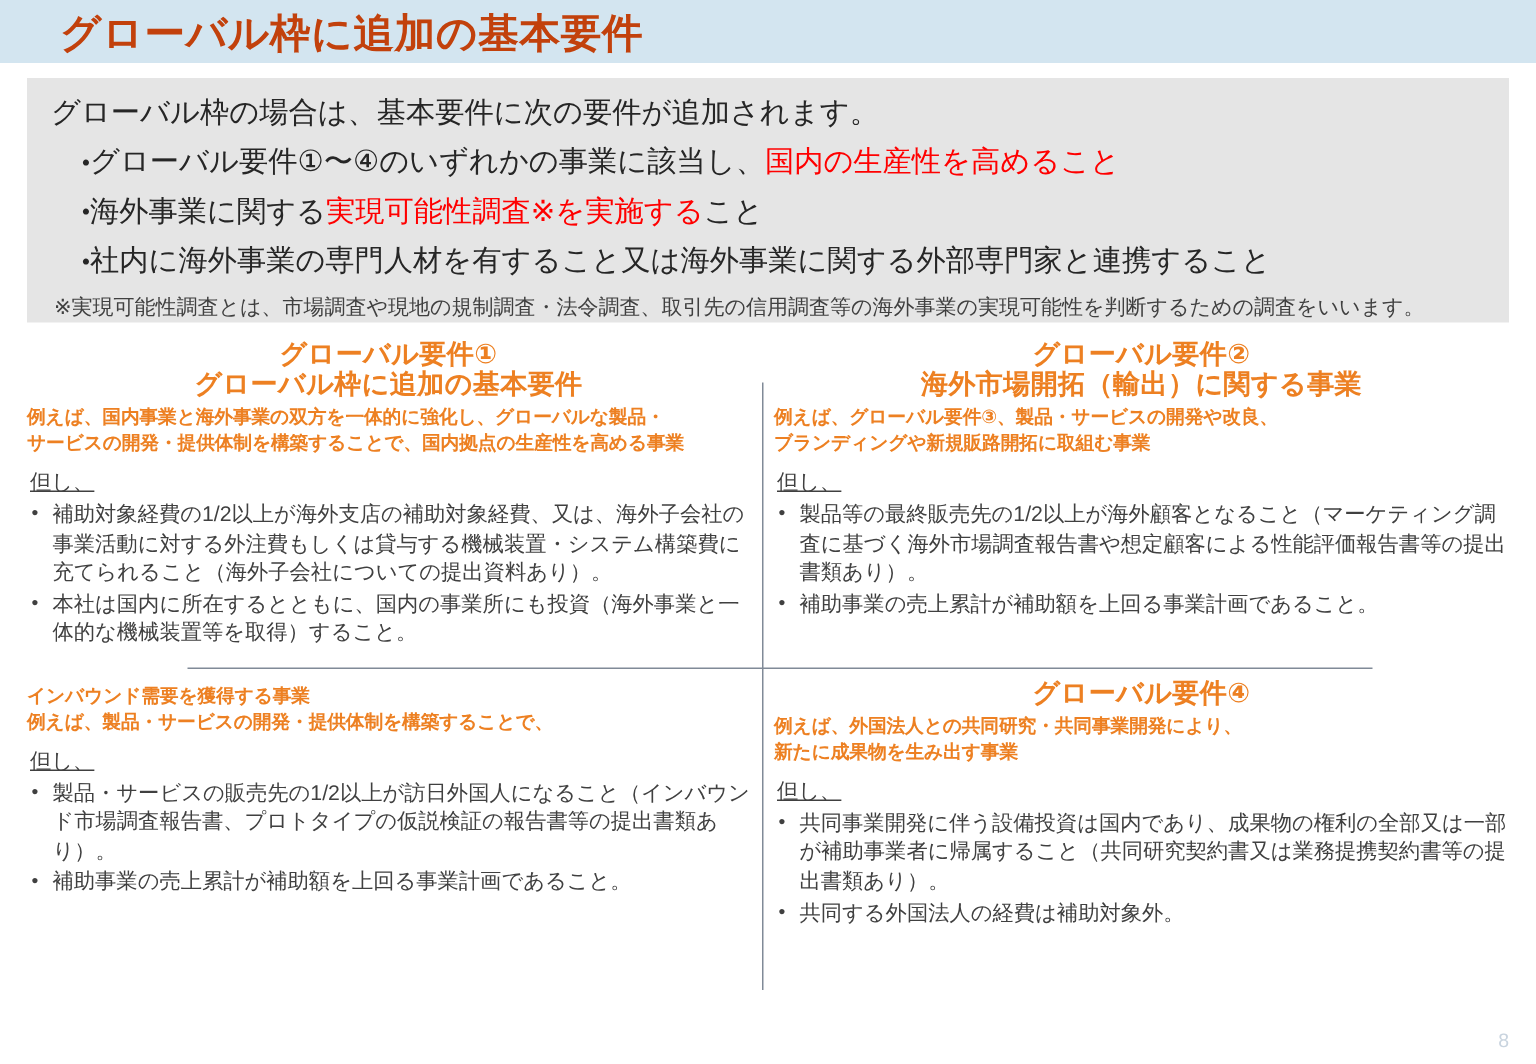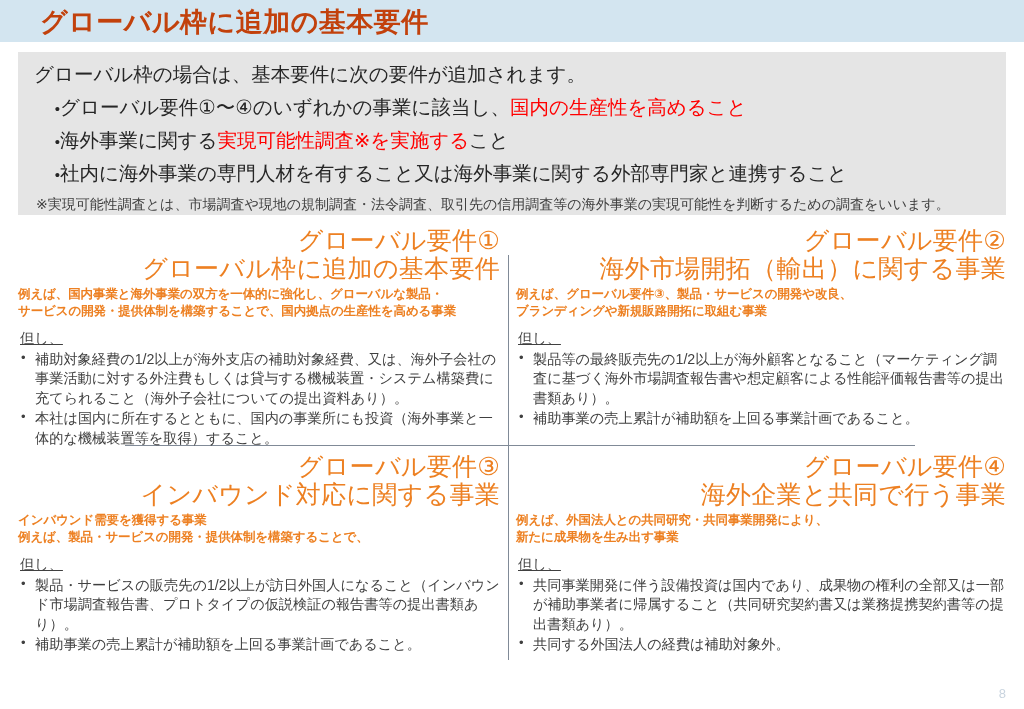--- a/index.html
+++ b/index.html
@@ -86,23 +86,23 @@
   .quadrant {
     position: absolute;
     box-sizing: border-box;
   }
   #quad-1 { left: 18px;  top: 226px; width: 482px; height: 218px; }
   #quad-2 { left: 516px; top: 226px; width: 490px; height: 218px; }
   #quad-3 { left: 18px;  top: 452px; width: 482px; height: 218px; }
   #quad-4 { left: 516px; top: 452px; width: 490px; height: 218px; }
 
   .quad-title {
-    text-align: right;
-    font-size: 25px;
-    font-weight: normal;
+    text-align: center;
+    font-size: 18px;
+    font-weight: bold;
     color: #ed8022;
     line-height: 1.12;
     letter-spacing: 0.3px;
   }
   .quad-title .line2 { display: block; }
   .quad-example {
     text-align: left;
     font-size: 12.5px;
     font-weight: bold;
     color: #ed8022;
@@ -218,39 +218,34 @@
     <span class="ex-line">ブランディングや新規販路開拓に取組む事業</span>
   </div>
   <div class="quad-body">
     <span class="however">但し、</span>
     <span class="b-item">製品等の最終販売先の1/2以上が海外顧客となること（マーケティング調査に基づく海外市場調査報告書や想定顧客による性能評価報告書等の提出書類あり）。</span>
     <span class="b-item">補助事業の売上累計が補助額を上回る事業計画であること。</span>
   </div>
 </div>
 
 <div class="quadrant" id="quad-3">
-  <div class="quad-title">
-    <span>グローバル要件③</span>
-    <span class="line2">インバウンド対応に関する事業</span>
-  </div>
   <div class="quad-example">
     <span class="ex-line">インバウンド需要を獲得する事業</span>
     <span class="ex-line">例えば、製品・サービスの開発・提供体制を構築することで、</span>
   </div>
   <div class="quad-body">
     <span class="however">但し、</span>
     <span class="b-item">製品・サービスの販売先の1/2以上が訪日外国人になること（インバウンド市場調査報告書、プロトタイプの仮説検証の報告書等の提出書類あり）。</span>
     <span class="b-item">補助事業の売上累計が補助額を上回る事業計画であること。</span>
   </div>
 </div>
 
 <div class="quadrant" id="quad-4">
   <div class="quad-title">
     <span>グローバル要件④</span>
-    <span class="line2">海外企業と共同で行う事業</span>
   </div>
   <div class="quad-example">
     <span class="ex-line">例えば、外国法人との共同研究・共同事業開発により、</span>
     <span class="ex-line">新たに成果物を生み出す事業</span>
   </div>
   <div class="quad-body">
     <span class="however">但し、</span>
     <span class="b-item">共同事業開発に伴う設備投資は国内であり、成果物の権利の全部又は一部が補助事業者に帰属すること（共同研究契約書又は業務提携契約書等の提出書類あり）。</span>
     <span class="b-item">共同する外国法人の経費は補助対象外。</span>
   </div>

